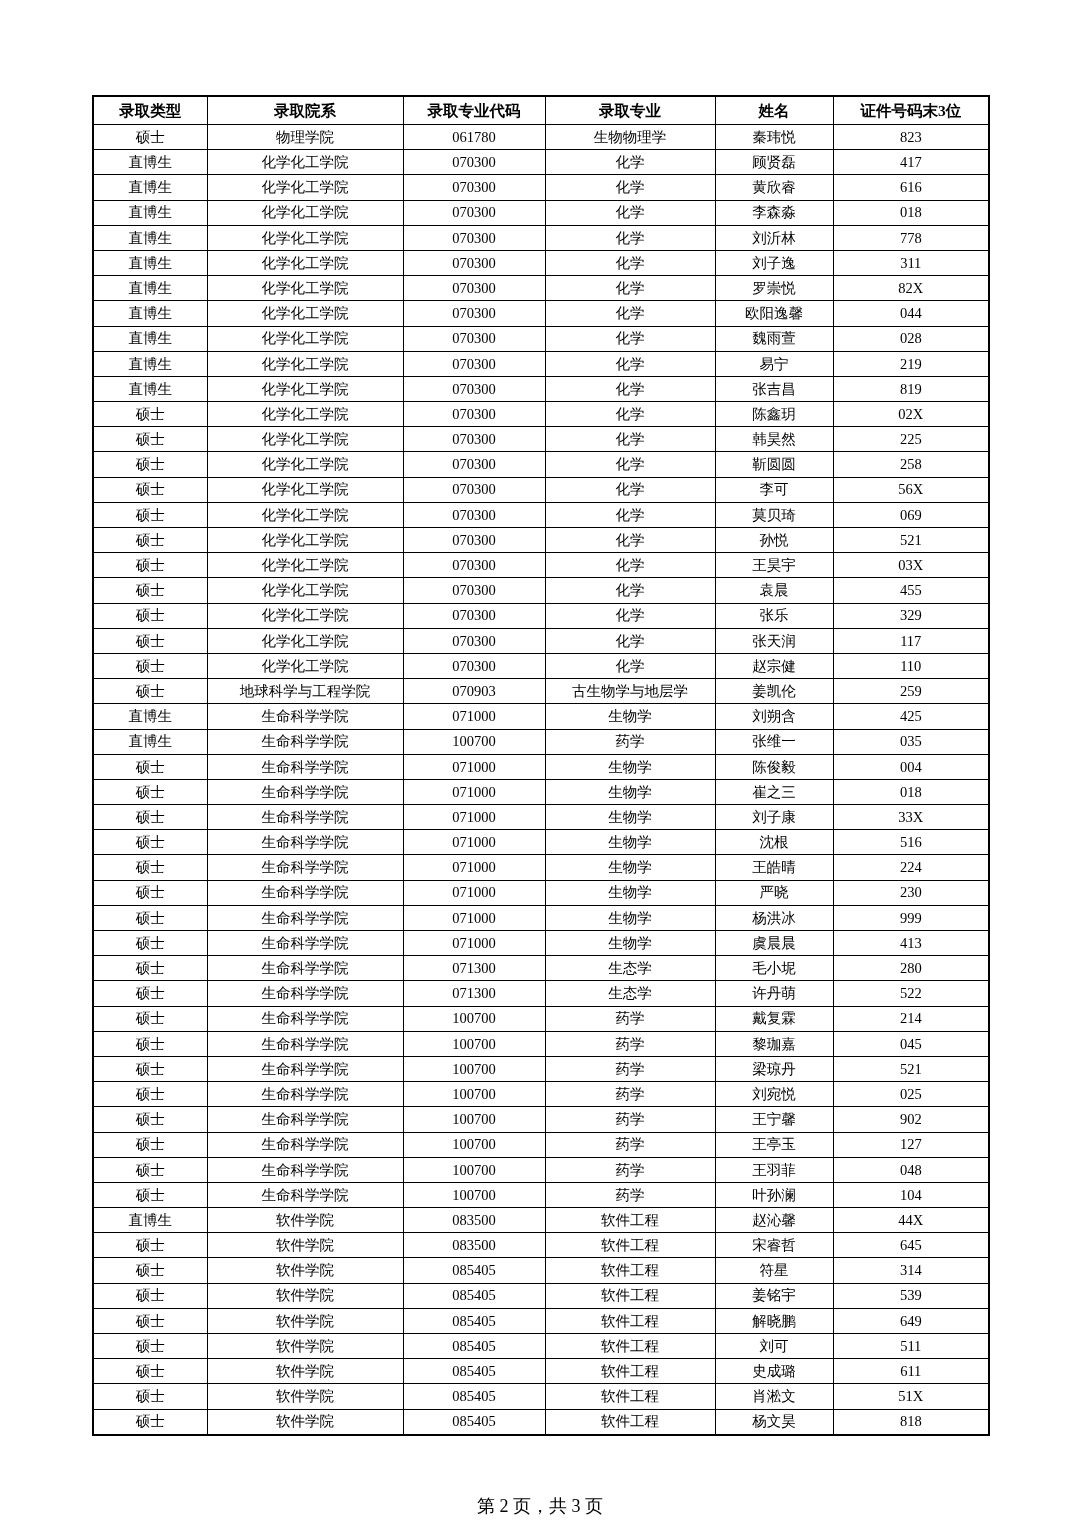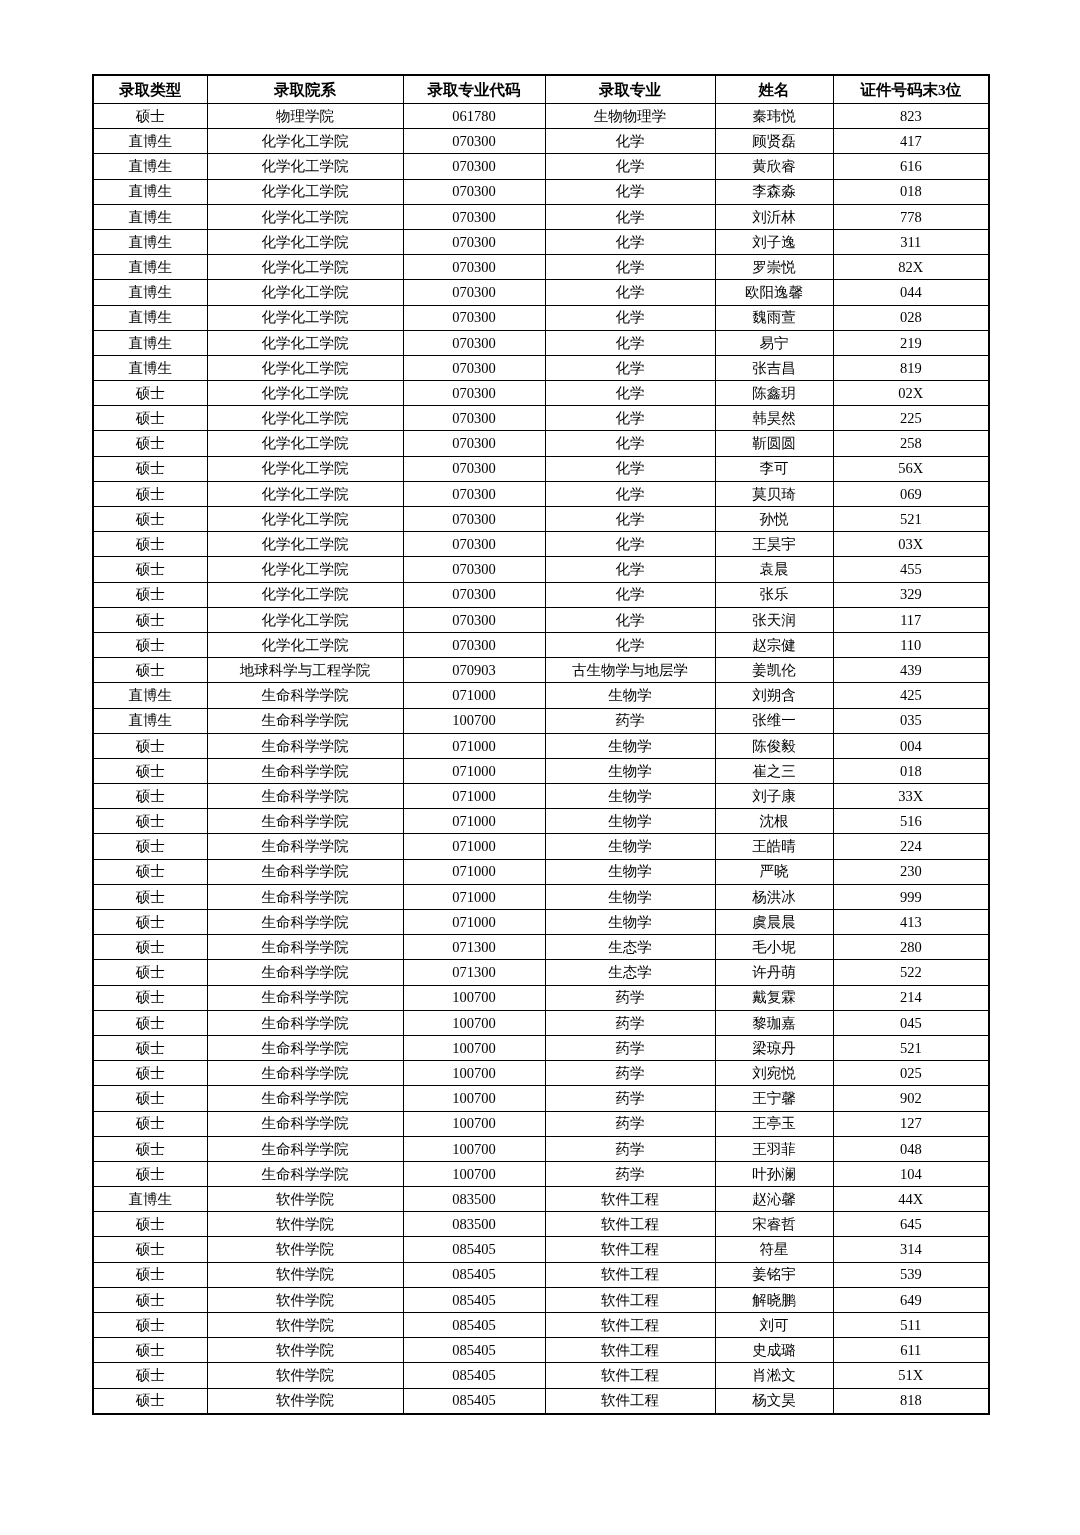--- a/index.html
+++ b/index.html
@@ -18,21 +18,21 @@
   .page {
     position: absolute;
     top: 0;
     left: 0;
     width: 1080px;
     height: 1535px;
   }
   .table-wrap {
     position: absolute;
     left: 92px;
-    top: 74px;
+    top: 95px;
     width: 748px;
     border-radius: 25px;
   }
   table.roster {
     border-collapse: collapse;
     width: 896px;
     table-layout: fixed;
   }
   table.roster th,
   table.roster td {
@@ -274,21 +274,21 @@
             <td>化学</td>
             <td>赵宗健</td>
             <td>110</td>
           </tr>
           <tr>
             <td>硕士</td>
             <td>地球科学与工程学院</td>
             <td>070903</td>
             <td>古生物学与地层学</td>
             <td>姜凯伦</td>
-            <td>439</td>
+            <td>259</td>
           </tr>
           <tr>
             <td>直博生</td>
             <td>生命科学学院</td>
             <td>071000</td>
             <td>生物学</td>
             <td>刘朔含</td>
             <td>425</td>
           </tr>
           <tr>
@@ -512,14 +512,17 @@
             <td>软件学院</td>
             <td>085405</td>
             <td>软件工程</td>
             <td>杨文昊</td>
             <td>818</td>
           </tr>
         </tbody>
     </table>
   </div>
 
+  <div class="footer">
+    <span>第 2 页，共 3 页</span>
+  </div>
 
 </div>
 
 </body></html>

